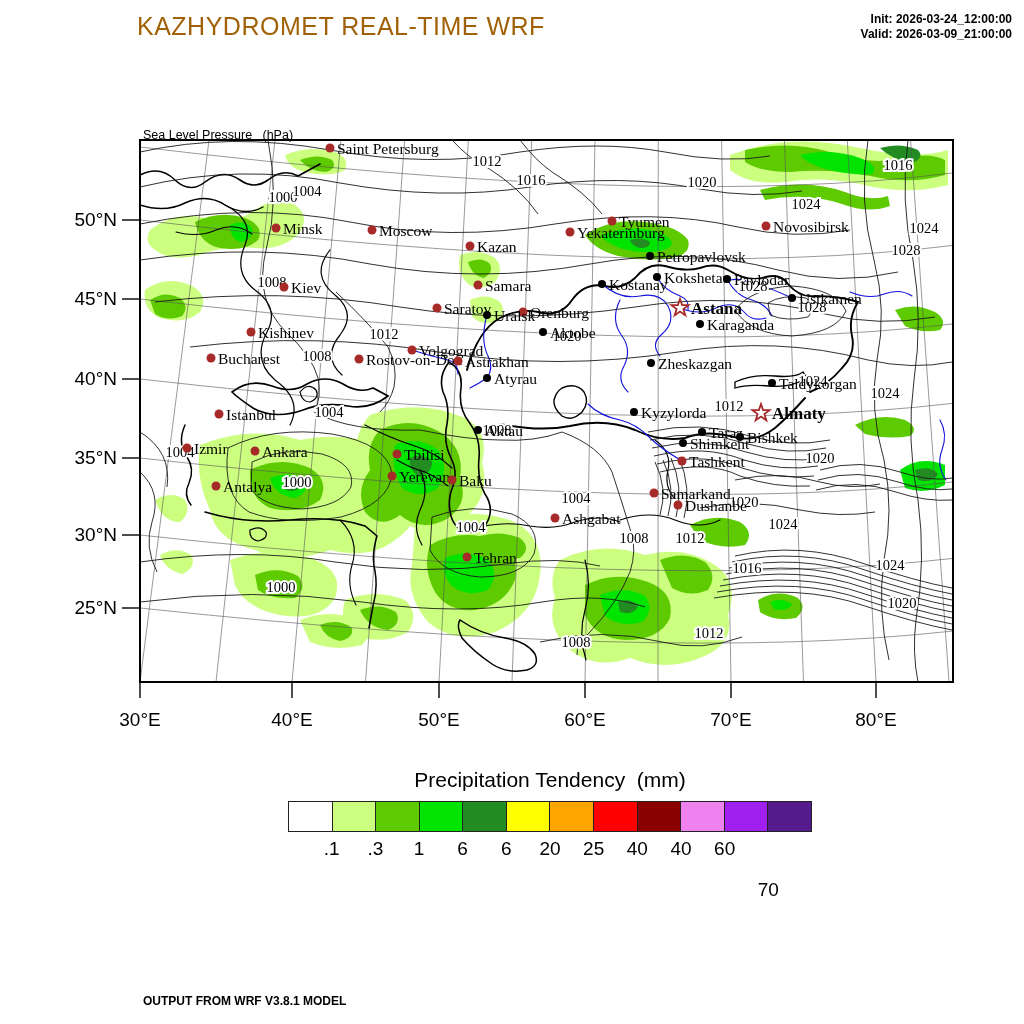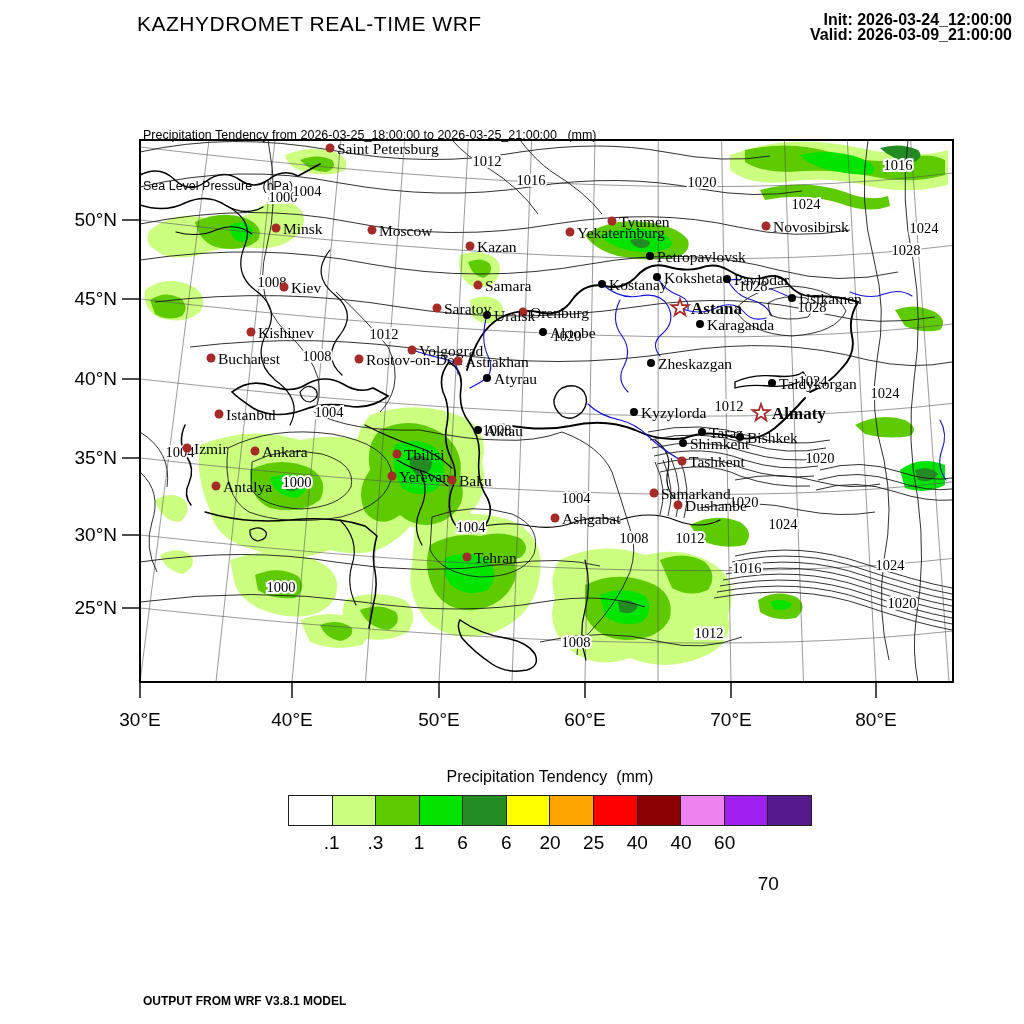--- a/index.html
+++ b/index.html
@@ -1,44 +1,43 @@
 <!DOCTYPE html>
 <html><head>
 <meta charset="utf-8">
 <style>
   html,body{margin:0;padding:0;background:#fff;}
   .page{position:relative;width:1024px;height:1024px;background:#ffffff;overflow:hidden;
         font-family:"Liberation Sans",sans-serif;color:#000;}
-  .hdr-title{position:absolute;left:137px;top:12px;font-size:21px;letter-spacing:.5px;color:#000000;}
-  .hdr-times{position:absolute;right:12px;top:12px;text-align:right;font-size:16px;font-weight:bold;line-height:15px;}
+  .hdr-title{position:absolute;left:137px;top:12px;font-size:25px;letter-spacing:.5px;color:#a16207;}
+  .hdr-times{position:absolute;right:12px;top:12px;text-align:right;font-size:12px;font-weight:bold;line-height:15px;}
   .subtitle{position:absolute;left:143px;top:93px;font-size:12.5px;line-height:17px;white-space:pre;}
   .footer{position:absolute;left:143px;top:964px;font-size:12px;font-weight:bold;line-height:15px;white-space:pre;}
   svg text{user-select:none;}
   .legend{position:absolute;left:288px;top:768px;width:524px;}
-  .legend-title{text-align:center;font-size:16px;margin-bottom:9px;white-space:pre;}
+  .legend-title{text-align:center;font-size:21px;margin-bottom:9px;white-space:pre;}
   .legend-bar{display:flex;height:29px;border:1px solid #222;}
   .legend-cell{flex:1;border-right:1px solid #222;}
   .legend-cell:last-child{border-right:none;}
   .legend-ticks{position:relative;height:30px;margin-top:6px;}
   .legend-ticks span{position:absolute;transform:translateX(-50%);font-size:19px;top:0;}
 </style>
 </head>
 <body>
 
 <div class="page">
 
   <div class="hdr-title">KAZHYDROMET REAL-TIME WRF</div>
 
   <div class="hdr-times">
     <div>Init: 2026-03-24_12:00:00</div>
     <div>Valid: 2026-03-09_21:00:00</div>
   </div>
 
   <div class="subtitle">
-    <div>Precipitation Tendency from 2026-03-25_18:00:00 to 2026-03-25_21:00:00   (mm)</div>
     <div>Sea Level Pressure   (hPa)</div>
   </div>
 
   <svg id="map-svg" width="1024" height="1024" style="position:absolute;left:0;top:0;">
     <defs>
       <clipPath id="mapclip">
           <rect x="140" y="140" width="813" height="542"></rect>
         </clipPath>
     </defs>
     <g id="g-precip" clip-path="url(#mapclip)">

